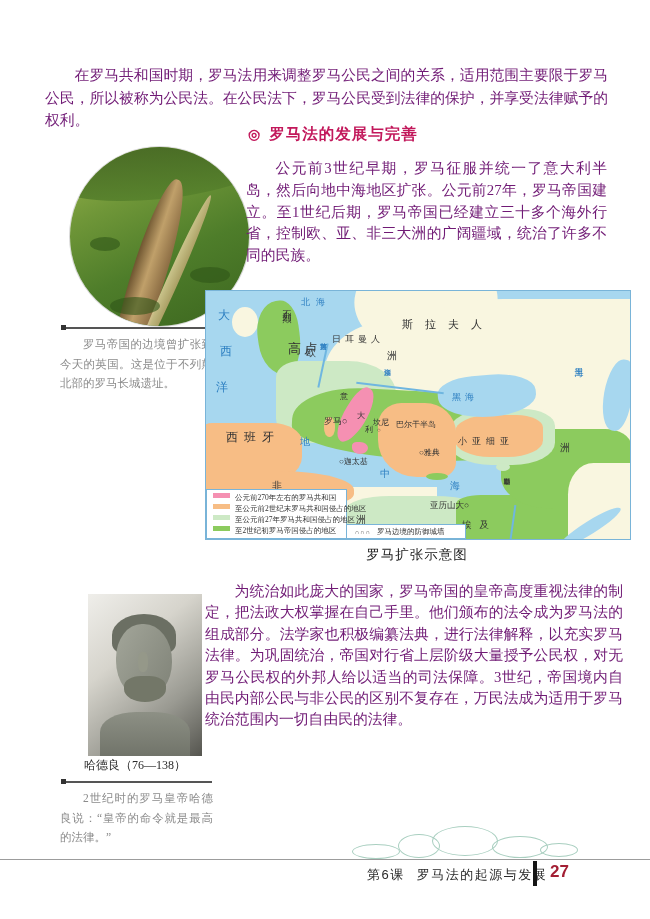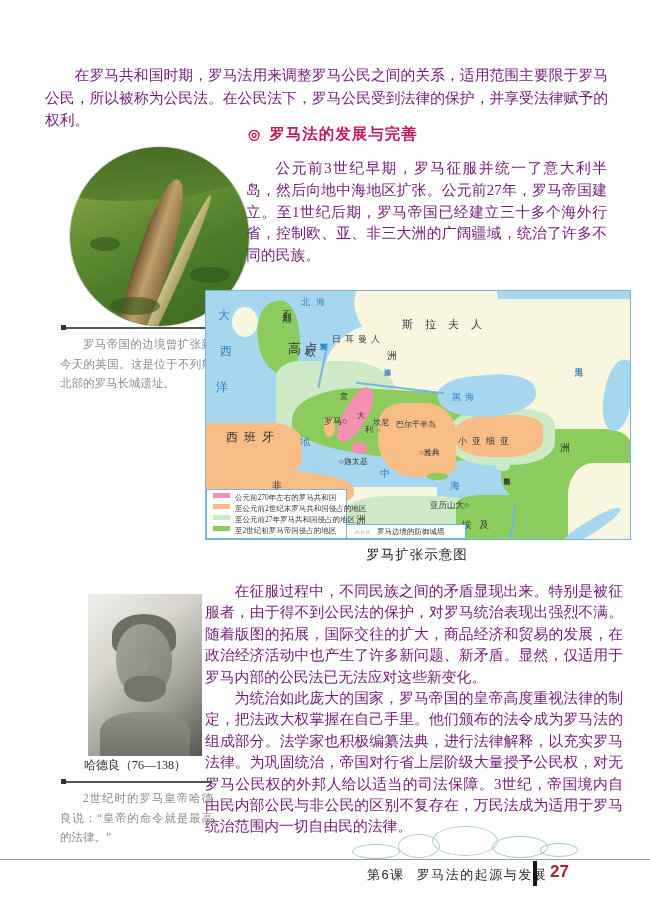--- a/index.html
+++ b/index.html
@@ -246,21 +246,20 @@
         </div>
     </div>
     <div class="wall-box">
       <span class="wall-sym">∩∩∩</span>
       <span class="wall-label">罗马边境的防御城墙</span>
     </div>
   </div>
   <div class="map-caption">罗马扩张示意图</div>
 
   <div id="lower-column" class="body-par">
-    <p>在征服过程中，不同民族之间的矛盾显现出来。特别是被征服者，由于得不到公民法的保护，对罗马统治表现出强烈不满。随着版图的拓展，国际交往的扩大，商品经济和贸易的发展，在政治经济活动中也产生了许多新问题、新矛盾。显然，仅适用于罗马内部的公民法已无法应对这些新变化。</p>
     <p>为统治如此庞大的国家，罗马帝国的皇帝高度重视法律的制定，把法政大权掌握在自己手里。他们颁布的法令成为罗马法的组成部分。法学家也积极编纂法典，进行法律解释，以充实罗马法律。为巩固统治，帝国对行省上层阶级大量授予公民权，对无罗马公民权的外邦人给以适当的司法保障。3世纪，帝国境内自由民内部公民与非公民的区别不复存在，万民法成为适用于罗马统治范围内一切自由民的法律。</p>
   </div>
 
   <div class="bust">
     <div class="hair"></div>
     <div class="head"></div>
     <div class="nose"></div>
     <div class="beard"></div>
     <div class="chest"></div>
   </div>

